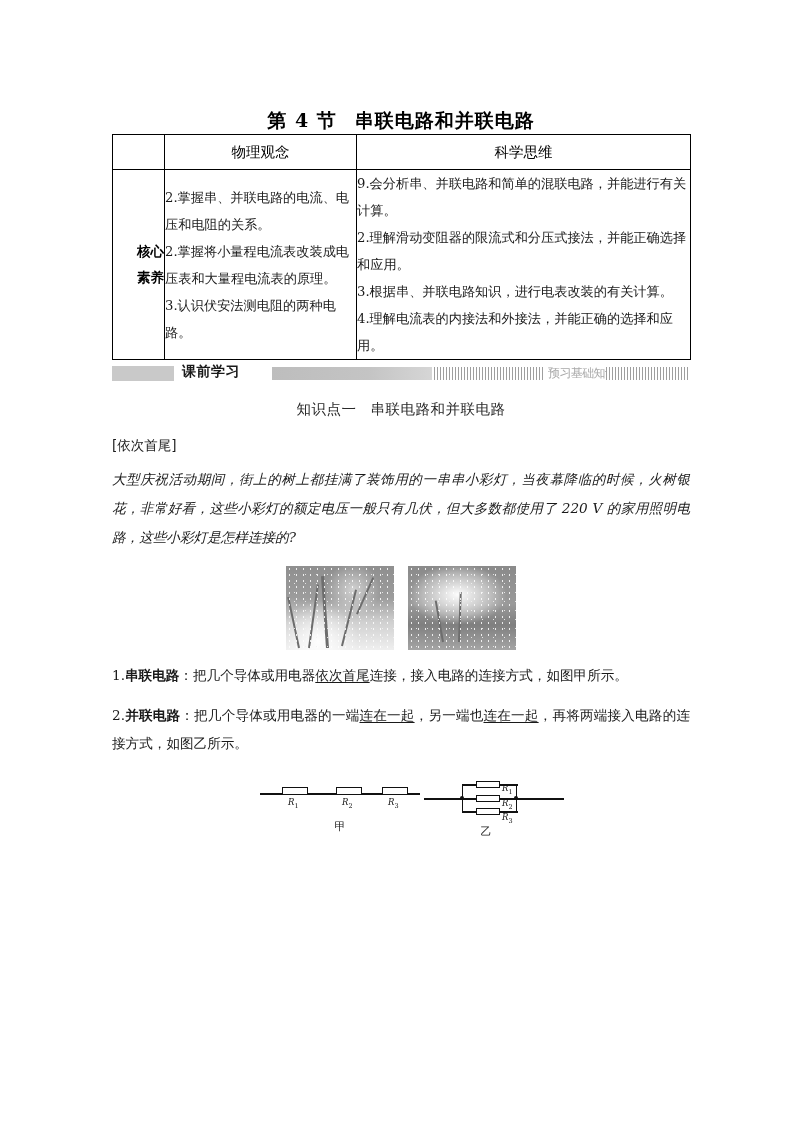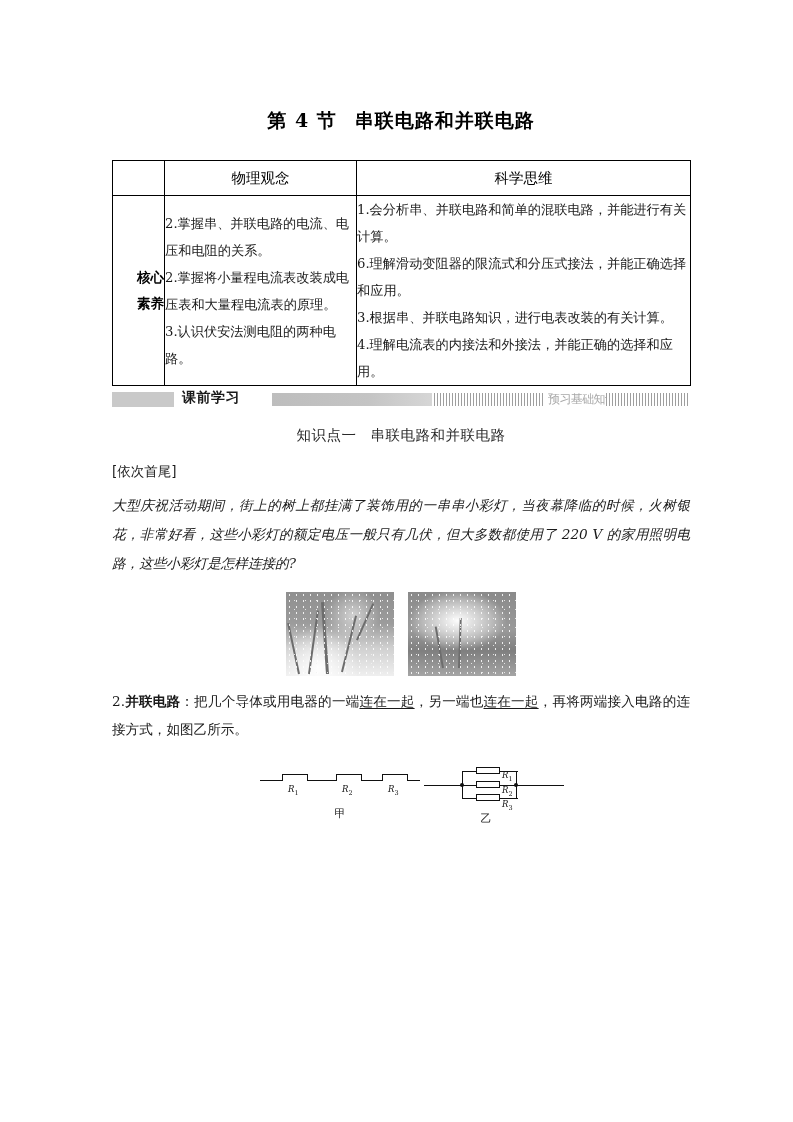--- a/index.html
+++ b/index.html
@@ -36,21 +36,20 @@
     font-weight: bold;
     font-family: "DejaVu Serif", serif;
     text-align: center;
     letter-spacing: 1px;
     color: #000;
   }
   .doc-title .sep { display: inline-block; width: 18px; }
 
   
   .core-table {
-    margin-top: 26px;
     width: 578px;
     border-collapse: collapse;
     table-layout: fixed;
   }
   .core-table td, .core-table th {
     border: 1px solid #000;
     vertical-align: middle;
     padding: 0;
   }
   .col-label { width: 52px; }
@@ -291,22 +290,22 @@
         <td class="label-cell">
           <div>核心</div>
           <div>素养</div>
         </td>
         <td class="body-cell">
           <p>2.掌握串、并联电路的电流、电压和电阻的关系。</p>
           <p>2.掌握将小量程电流表改装成电压表和大量程电流表的原理。</p>
           <p>3.认识伏安法测电阻的两种电路。</p>
         </td>
         <td class="body-cell">
-          <p>1.会分析串、并联电路和简单的混联电路，并能进行有关计算。</p>
-          <p>6.理解滑动变阻器的限流式和分压式接法，并能正确选择和应用。</p>
+          <p>9.会分析串、并联电路和简单的混联电路，并能进行有关计算。</p>
+          <p>2.理解滑动变阻器的限流式和分压式接法，并能正确选择和应用。</p>
           <p>3.根据串、并联电路知识，进行电表改装的有关计算。</p>
           <p>4.理解电流表的内接法和外接法，并能正确的选择和应用。</p>
         </td>
       </tr>
     </tbody>
       </table>
 
     <div class="banner">
       <div class="banner-block"></div>
       <div class="banner-title">课前学习</div>
@@ -332,20 +331,23 @@
         <div class="branch" style="left:70px;top:8px;width:1.5px;height:40px;transform:rotate(24deg);"></div>
         <div class="speck"></div>
       </div>
       <div class="photo photo-b">
         <div class="branch" style="left:50px;top:26px;width:2.4px;height:50px;transform:rotate(2deg);"></div>
         <div class="branch" style="left:34px;top:34px;width:1.6px;height:42px;transform:rotate(-10deg);"></div>
         <div class="speck"></div>
       </div>
     </div>
 
+    <div class="para-plain">
+      <span>1.</span><b>串联电路</b><span>：</span><span>把几个导体或用电器</span><span class="u">依次首尾</span><span>连接，接入电路的连接方式，如图甲所示。</span>
+    </div>
 
     <div class="para-plain">
       <span>2.</span><b>并联电路</b><span>：</span><span>把几个导体或用电器的一端</span><span class="u">连在一起</span><span>，另一端也</span><span class="u">连在一起</span><span>，再将两端接入电路的连接方式，如图乙所示。</span>
     </div>
 
     <div class="figures">
 
       <div class="fig fig-series">
         <div class="wire" style="left:0;top:14px;width:160px;height:1.4px;"></div>
         <div class="res-box" style="left:22px;top:8px;width:26px;height:7px;border-bottom:none;background:#fff;"></div>

